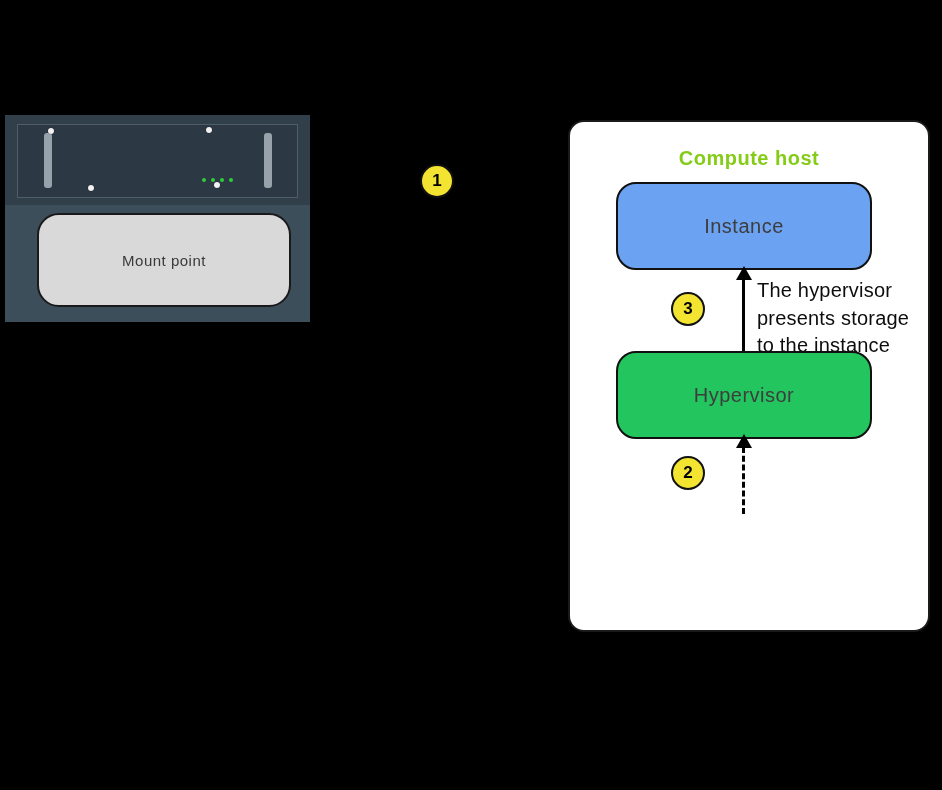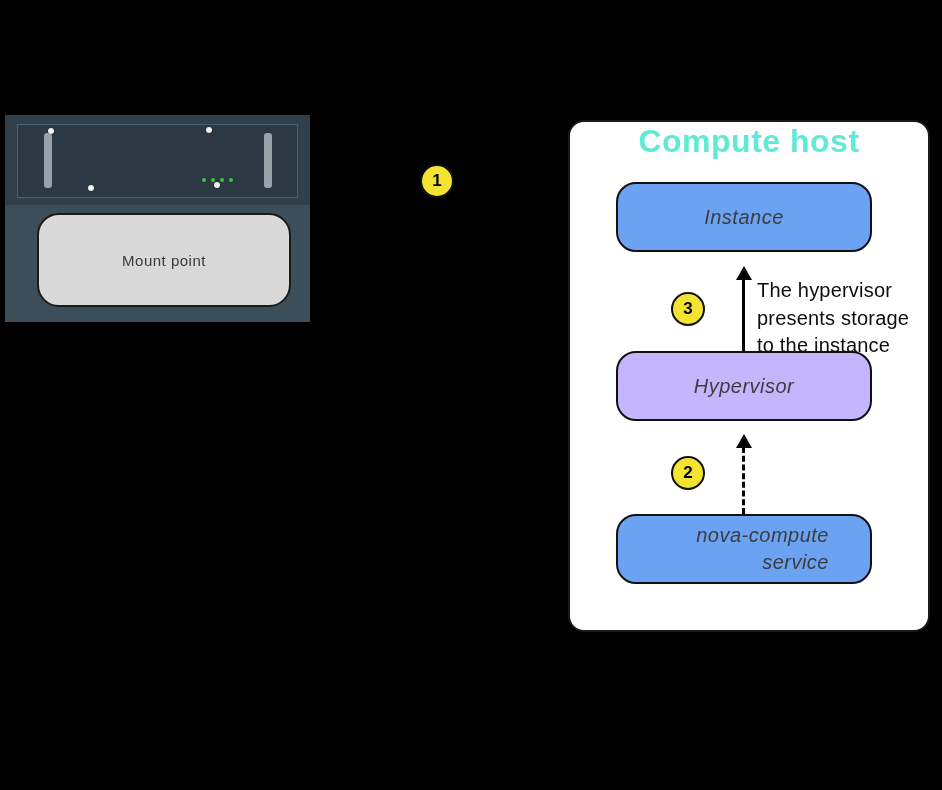--- a/index.html
+++ b/index.html
@@ -47,36 +47,36 @@
 
   
   .panel{
     left:568px;top:120px;width:362px;height:512px;
     background:#ffffff;
     border:2px solid #1a1a1a;
     border-radius:16px;
     box-sizing:border-box;
   }
   .panel-title{
-    left:568px;top:123px;width:362px;
+    left:568px;top:147px;width:362px;
     text-align:center;
-    font-size:32px;font-weight:bold;color:#5eead4;
+    font-size:20px;font-weight:bold;color:#84cc16;
     letter-spacing:0.5px;
   }
   .node{
-    width:256px;height:70px;
+    width:256px;height:88px;
     border:2.5px solid #111111;
     border-radius:20px;
     box-sizing:border-box;
     display:flex;align-items:center;justify-content:center;
-    text-align:right;
-    font-size:20px;color:#3d3d3d;letter-spacing:0.5px;font-style:italic;
+    text-align:left;
+    font-size:20px;color:#3d3d3d;letter-spacing:0.5px;
   }
   .node-blue{background:#6ba2f2;}
-  .node-lightblue{background:#c4b5fd;}
+  .node-lightblue{background:#22c55e;}
   .node-instance{left:616px;top:182px;}
   .node-hypervisor{left:616px;top:351px;}
   .node-nova{left:616px;top:514px;}
   .node-nova .wrap{max-width:170px;line-height:1.35;}
 
   
   .arrow-line-solid{
     left:742px;top:279px;width:3px;height:72px;
     background:#000;
   }
@@ -147,23 +147,20 @@
   <div class="abs panel-title">Compute host</div>
 
   <div class="abs node node-blue node-instance">
     <span>Instance</span>
   </div>
 
   <div class="abs node node-lightblue node-hypervisor">
     <span>Hypervisor</span>
   </div>
 
-  <div class="abs node node-blue node-nova">
-    <span class="wrap">nova-compute service</span>
-  </div>
 
   <div class="abs arrow-line-solid"></div>
   <div class="abs arrow-head head-3"></div>
 
   <div class="abs arrow-line-dashed"></div>
   <div class="abs arrow-head head-2"></div>
 
   <div class="abs badge badge-3">
     <span>3</span>
   </div>

